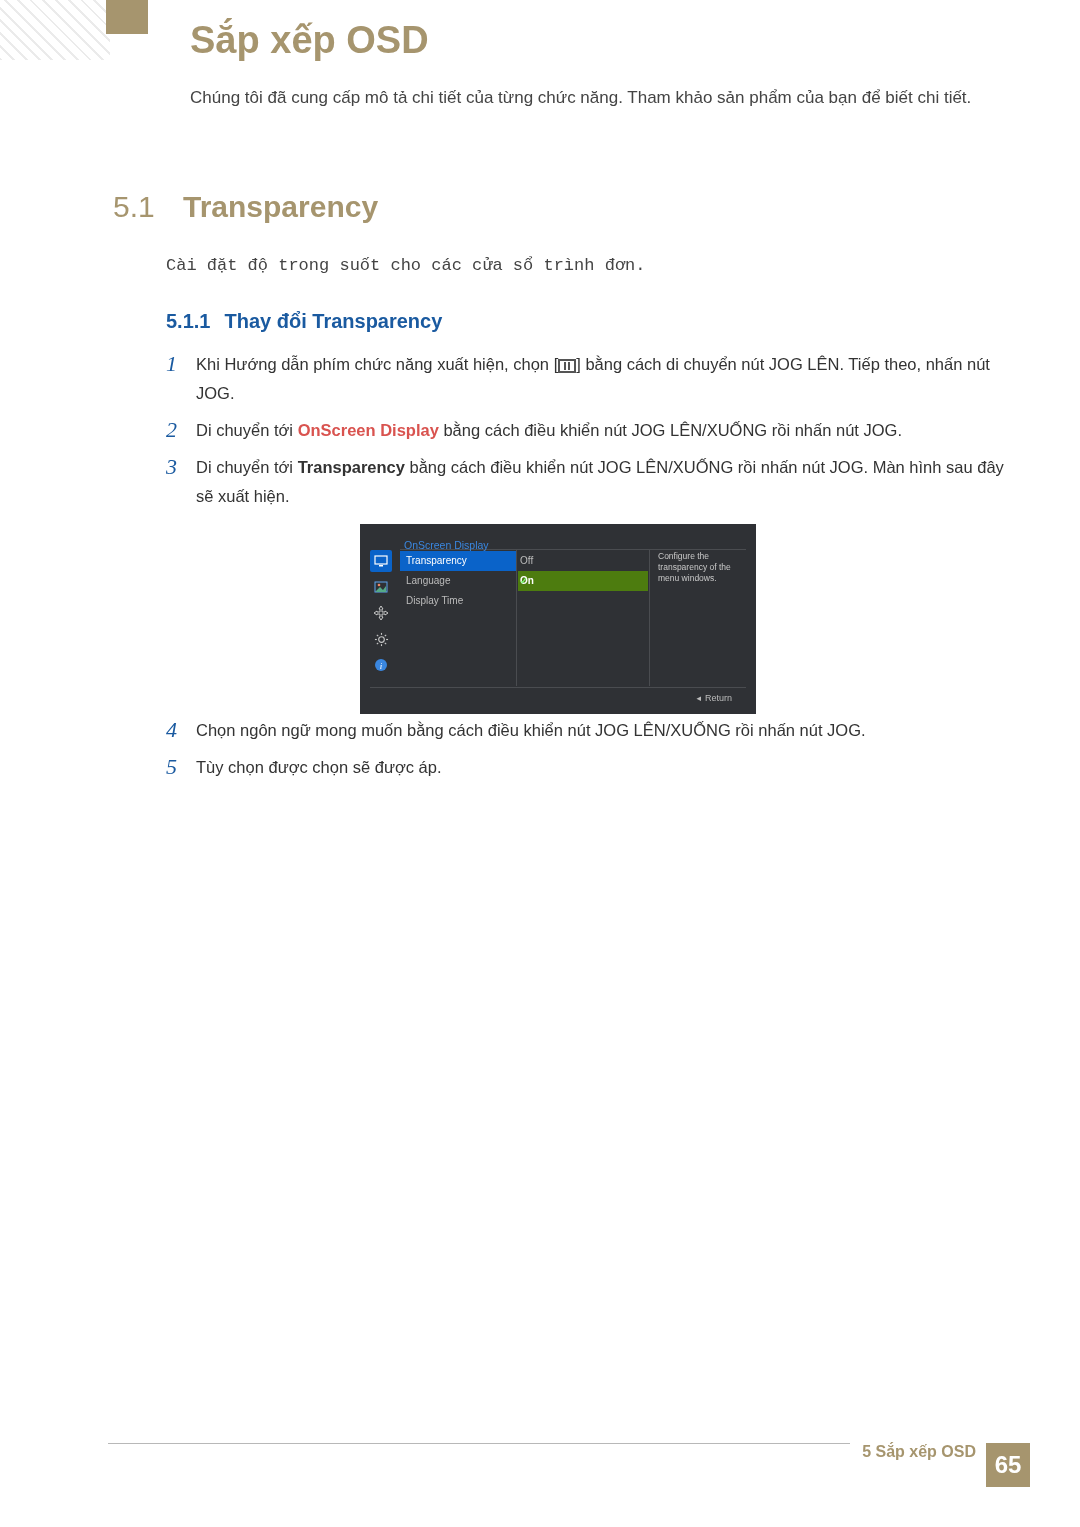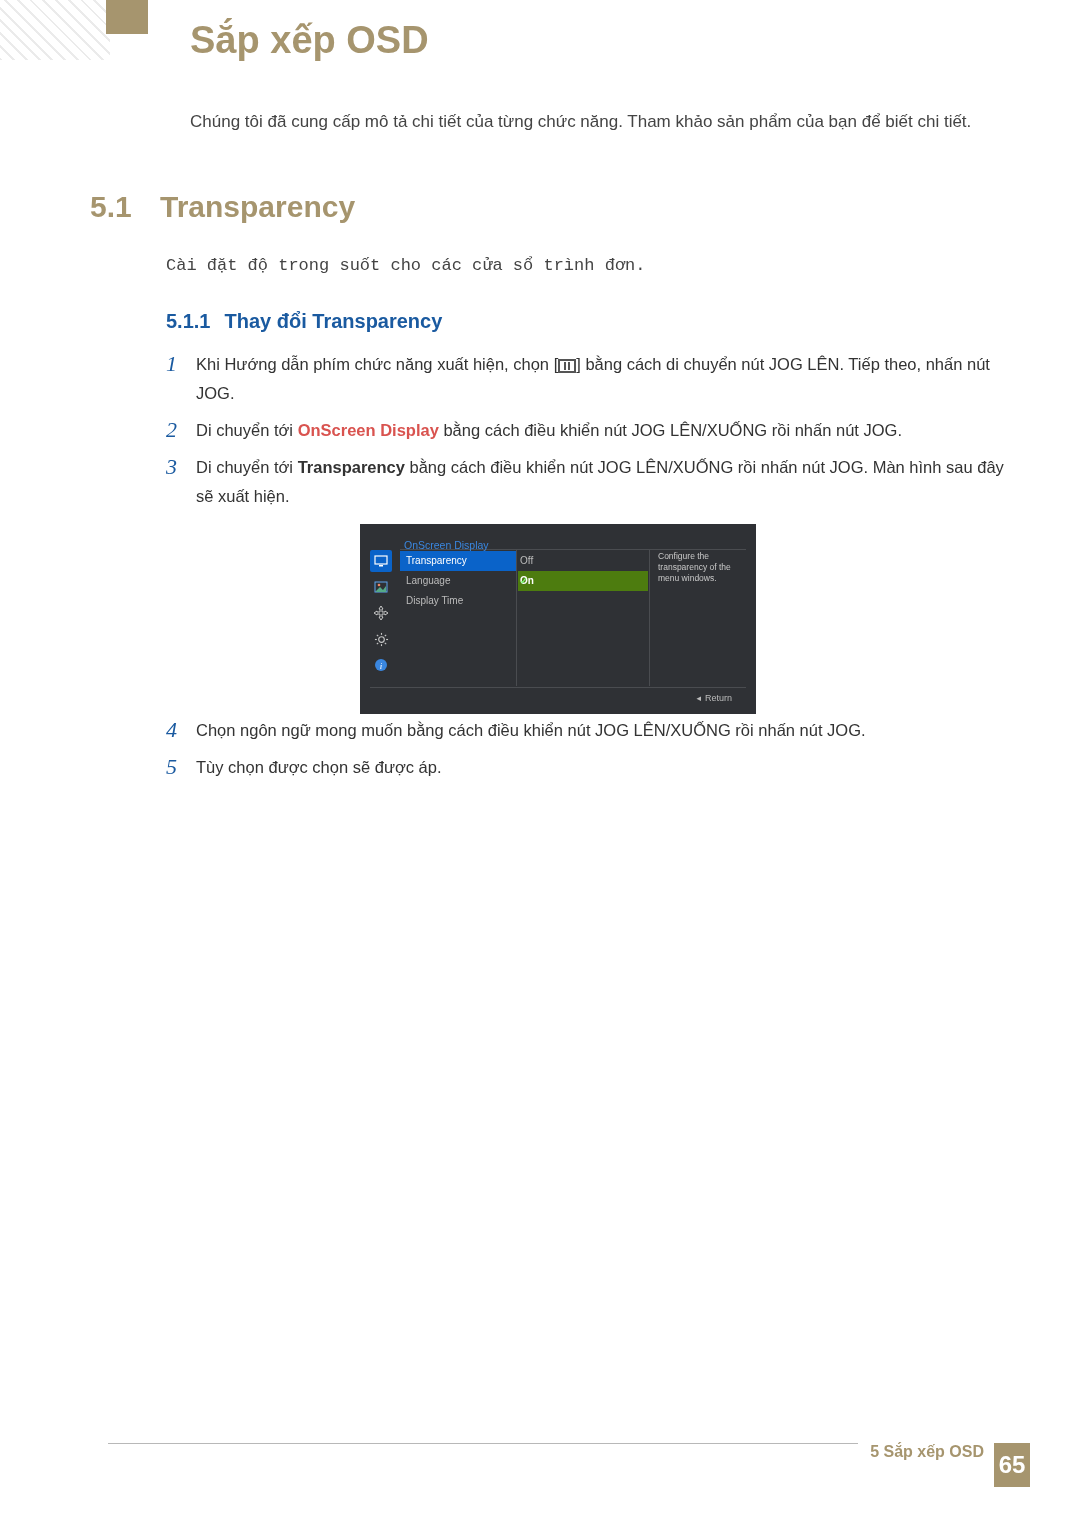--- a/index.html
+++ b/index.html
@@ -39,38 +39,39 @@
   .page-title {
     position: absolute;
     top: 19px;
     left: 190px;
     font-size: 38px;
     font-weight: bold;
     color: #a6956e;
   }
   .intro-text {
     position: absolute;
-    top: 108px;
+    top: 84px;
     left: 190px;
     right: 80px;
     font-size: 17px;
     line-height: 1.65;
     color: #444;
   }
   .section-row {
     position: absolute;
     top: 190px;
     left: 90px;
   }
   .section-num {
     font-size: 30px;
-    font-weight: bold;
+    font-weight: normal;
     color: #a6956e;
     display: inline-block;
     width: 70px;
+    margin-left: 23px;
   }
   .section-title {
     font-size: 30px;
     font-weight: bold;
     color: #a6956e;
   }
   .section-desc {
     position: absolute;
     top: 256px;
     left: 166px;
@@ -262,21 +263,21 @@
     height: 1px;
     background: #b8b8b8;
   }
   .footer-label {
     font-size: 16px;
     font-weight: bold;
     color: #a6956e;
     margin: 0 10px 0 12px;
   }
   .footer-pagebox {
-    width: 36px;
+    width: 44px;
     height: 44px;
     background: #a6956e;
     color: #fff;
     font-size: 24px;
     font-weight: bold;
     display: flex;
     align-items: center;
     justify-content: center;
   }
 </style>

